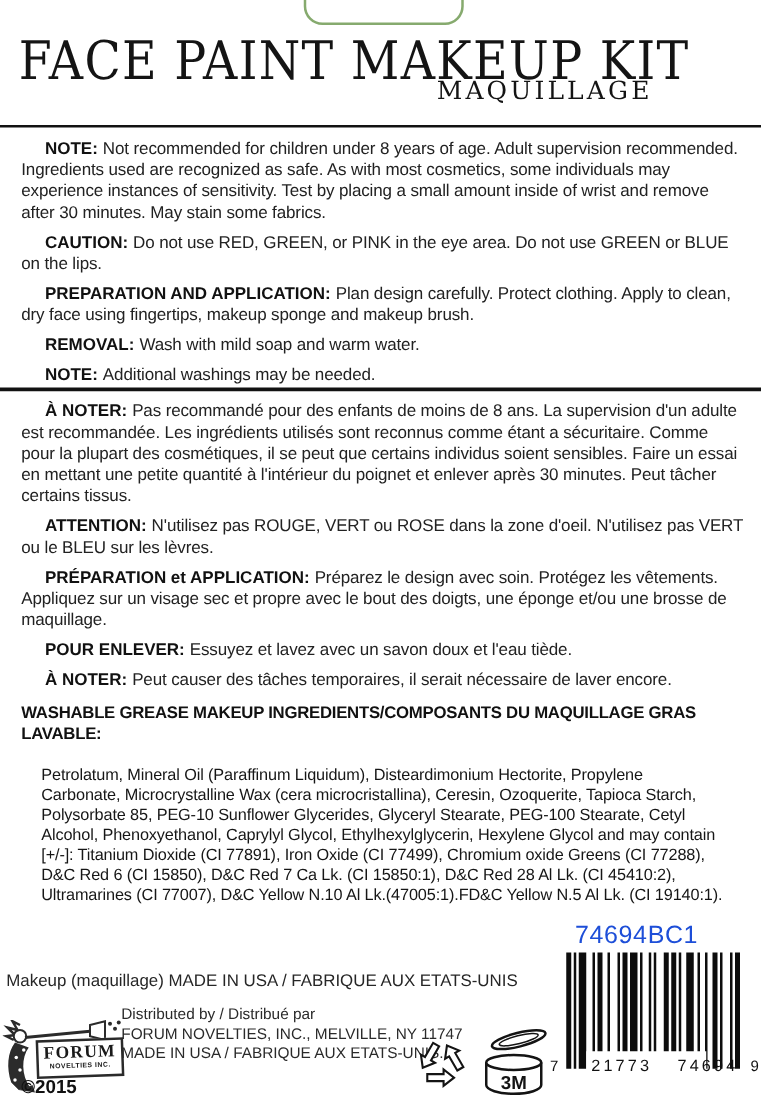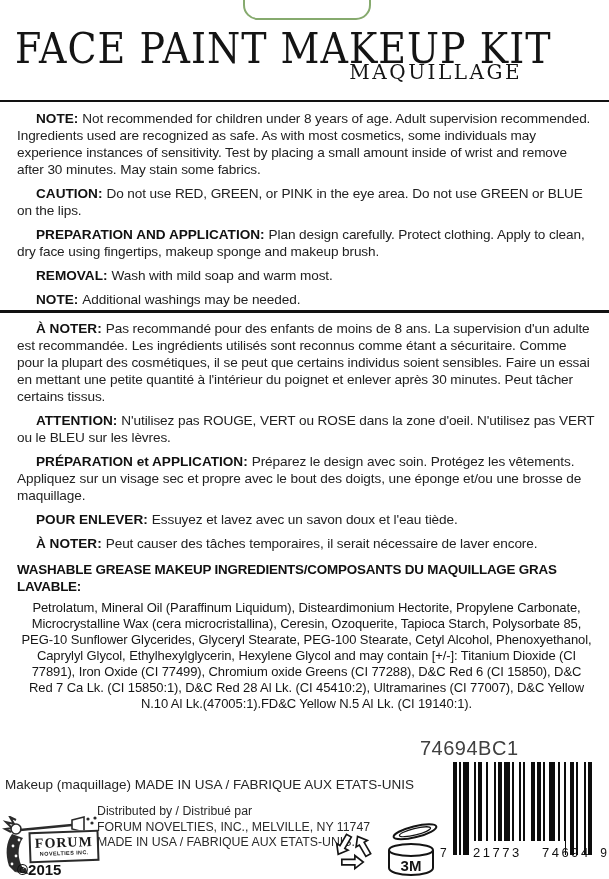--- a/index.html
+++ b/index.html
@@ -18,26 +18,26 @@
   .rule-thin{top:100px;height:2px;}
   .rule-thick{top:310px;height:3px;}
   
   .sec{position:absolute;left:17px;right:13px;}
   .sec p{margin:0 0 7px 0;font-size:13.6px;line-height:1.25;letter-spacing:-0.1px;color:#222;}
   .sec p strong{color:#111;margin-right:4px;letter-spacing:0;padding-left:19px;}
   .sec-en{top:111px;}
   .sec-fr{top:321px;}
   .sec-ing{top:562px;}
   .sec-ing .ing-head{font-size:13.4px;font-weight:bold;letter-spacing:-0.2px;margin:0 0 2px 0;color:#111;}
-  .sec-ing .ing-body{font-size:13px;line-height:1.24;letter-spacing:-0.1px;margin:4px;color:#161616;text-align:center;}
+  .sec-ing .ing-body{font-size:13px;line-height:1.24;letter-spacing:-0.1px;margin:16px;color:#161616;}
   .ing-main{font-weight:normal;}
   .ing-col{font-weight:normal;}
   
   .origin{position:absolute;left:5px;top:776px;font-size:13.5px;line-height:17px;color:#262626;}
-  .product-code{position:absolute;left:420px;top:737px;font-size:20px;letter-spacing:0.5px;color:#404040;}
+  .product-code{position:absolute;left:460px;top:737px;font-size:20px;letter-spacing:0.5px;color:#1d4ed8;}
   .barcode{position:absolute;left:443px;top:762px;width:160px;height:95px;}
   .bars{position:absolute;left:10px;top:0;width:144px;height:93px;}
   .bar{position:absolute;top:0;bottom:0;background:#0d0d0d;}
   .digit-strip{position:absolute;left:26px;width:96px;bottom:0;height:16px;background:#fff;}
   .bc-digit{position:absolute;font-size:13px;color:#111;}
   .bc-left{left:-3px;bottom:-3px;font-size:12px;}
   .bc-right{right:-4px;bottom:-3px;font-size:12px;}
   .bc-c1{left:30px;bottom:-3px;letter-spacing:2.5px;}
   .bc-c2{left:99px;bottom:-3px;letter-spacing:2.5px;}
   .dist{position:absolute;left:97px;top:804px;font-size:12.3px;line-height:15.5px;color:#2a2a2a;}
@@ -61,21 +61,21 @@
 
   <div class="title">FACE PAINT MAKEUP KIT</div>
   <div class="subtitle">MAQUILLAGE</div>
 
   <div class="rule rule-thin"></div>
 
   <div class="sec sec-en">
     <p><strong>NOTE:</strong><span>Not recommended for children under 8 years of age. Adult supervision recommended. Ingredients used are recognized as safe. As with most cosmetics, some individuals may experience instances of sensitivity. Test by placing a small amount inside of wrist and remove after 30 minutes. May stain some fabrics.</span></p>
     <p><strong>CAUTION:</strong><span>Do not use RED, GREEN, or PINK in the eye area. Do not use GREEN or BLUE on the lips.</span></p>
     <p><strong>PREPARATION AND APPLICATION:</strong><span>Plan design carefully. Protect clothing. Apply to clean, dry face using fingertips, makeup sponge and makeup brush.</span></p>
-    <p><strong>REMOVAL:</strong><span>Wash with mild soap and warm most.</span></p>
+    <p><strong>REMOVAL:</strong><span>Wash with mild soap and warm water.</span></p>
     <p><strong>NOTE:</strong><span>Additional washings may be needed.</span></p>
   </div>
 
   <div class="rule rule-thick"></div>
 
   <div class="sec sec-fr">
     <p><strong>À NOTER:</strong><span>Pas recommandé pour des enfants de moins de 8 ans. La supervision d'un adulte est recommandée. Les ingrédients utilisés sont reconnus comme étant a sécuritaire. Comme pour la plupart des cosmétiques, il se peut que certains individus soient sensibles. Faire un essai en mettant une petite quantité à l'intérieur du poignet et enlever après 30 minutes. Peut tâcher certains tissus.</span></p>
     <p><strong>ATTENTION:</strong><span>N'utilisez pas ROUGE, VERT ou ROSE dans la zone d'oeil. N'utilisez pas VERT ou le BLEU sur les lèvres.</span></p>
     <p><strong>PRÉPARATION et APPLICATION:</strong><span>Préparez le design avec soin. Protégez les vêtements. Appliquez sur un visage sec et propre avec le bout des doigts, une éponge et/ou une brosse de maquillage.</span></p>
     <p><strong>POUR ENLEVER:</strong><span>Essuyez et lavez avec un savon doux et l'eau tiède.</span></p>

